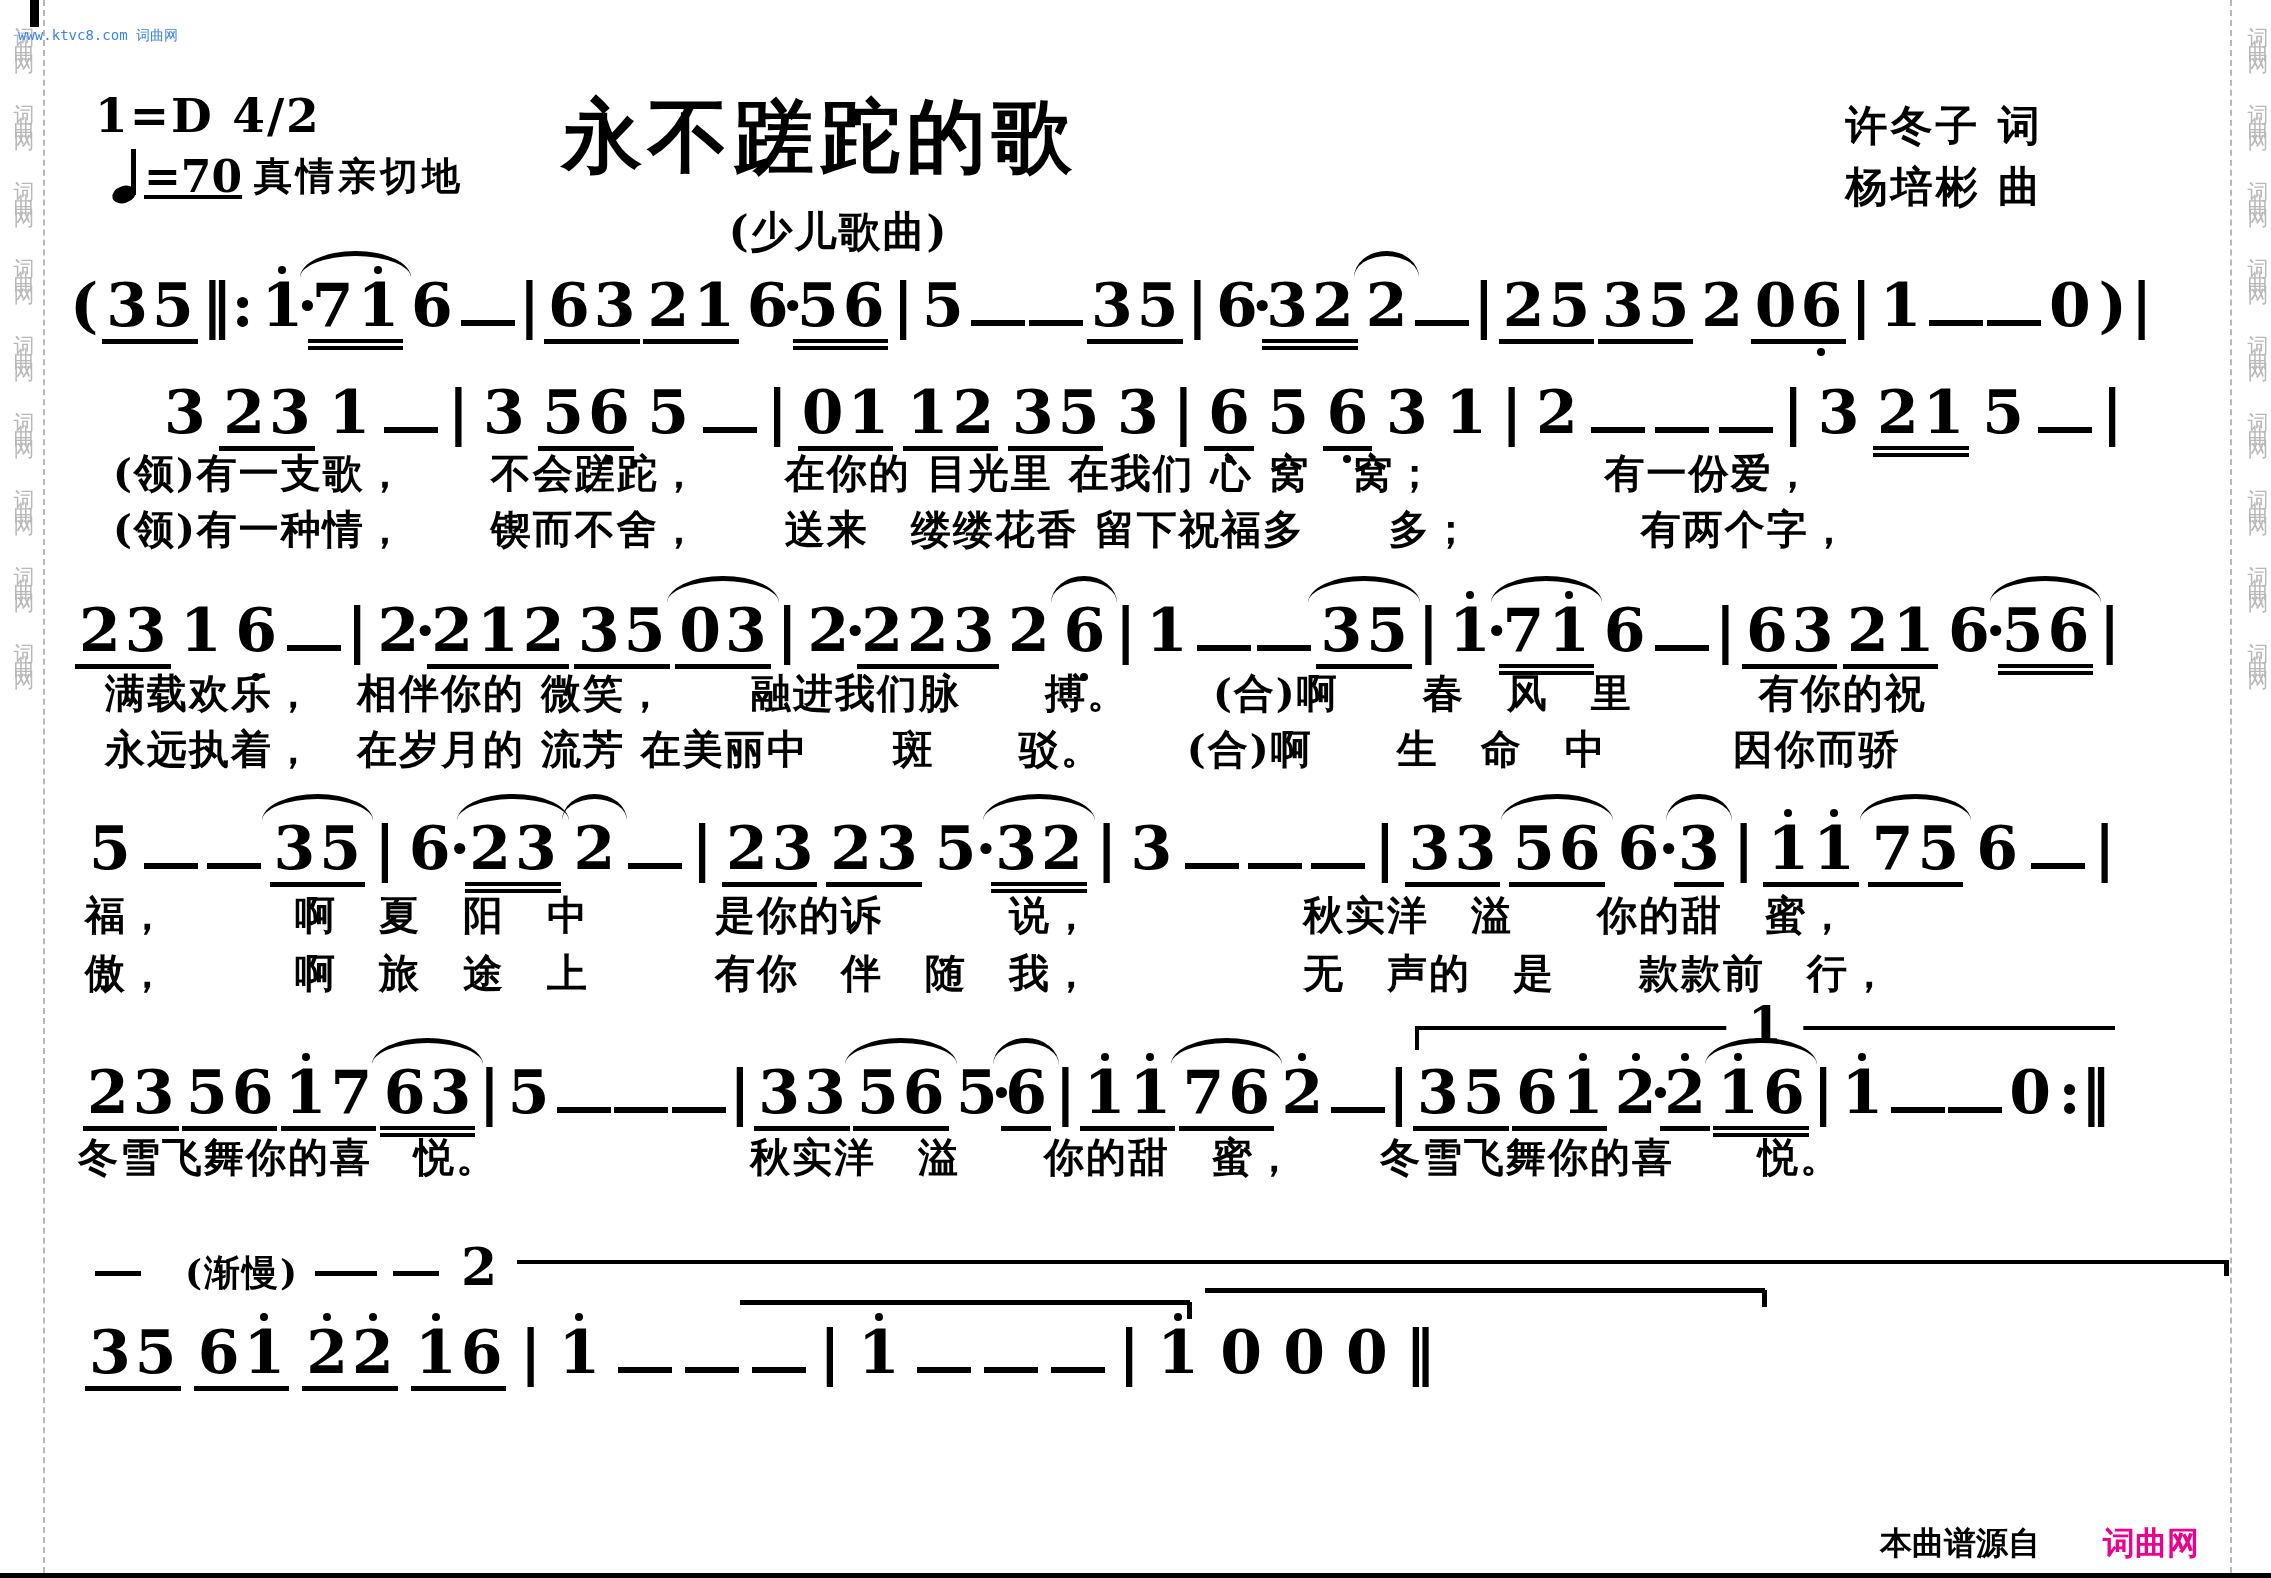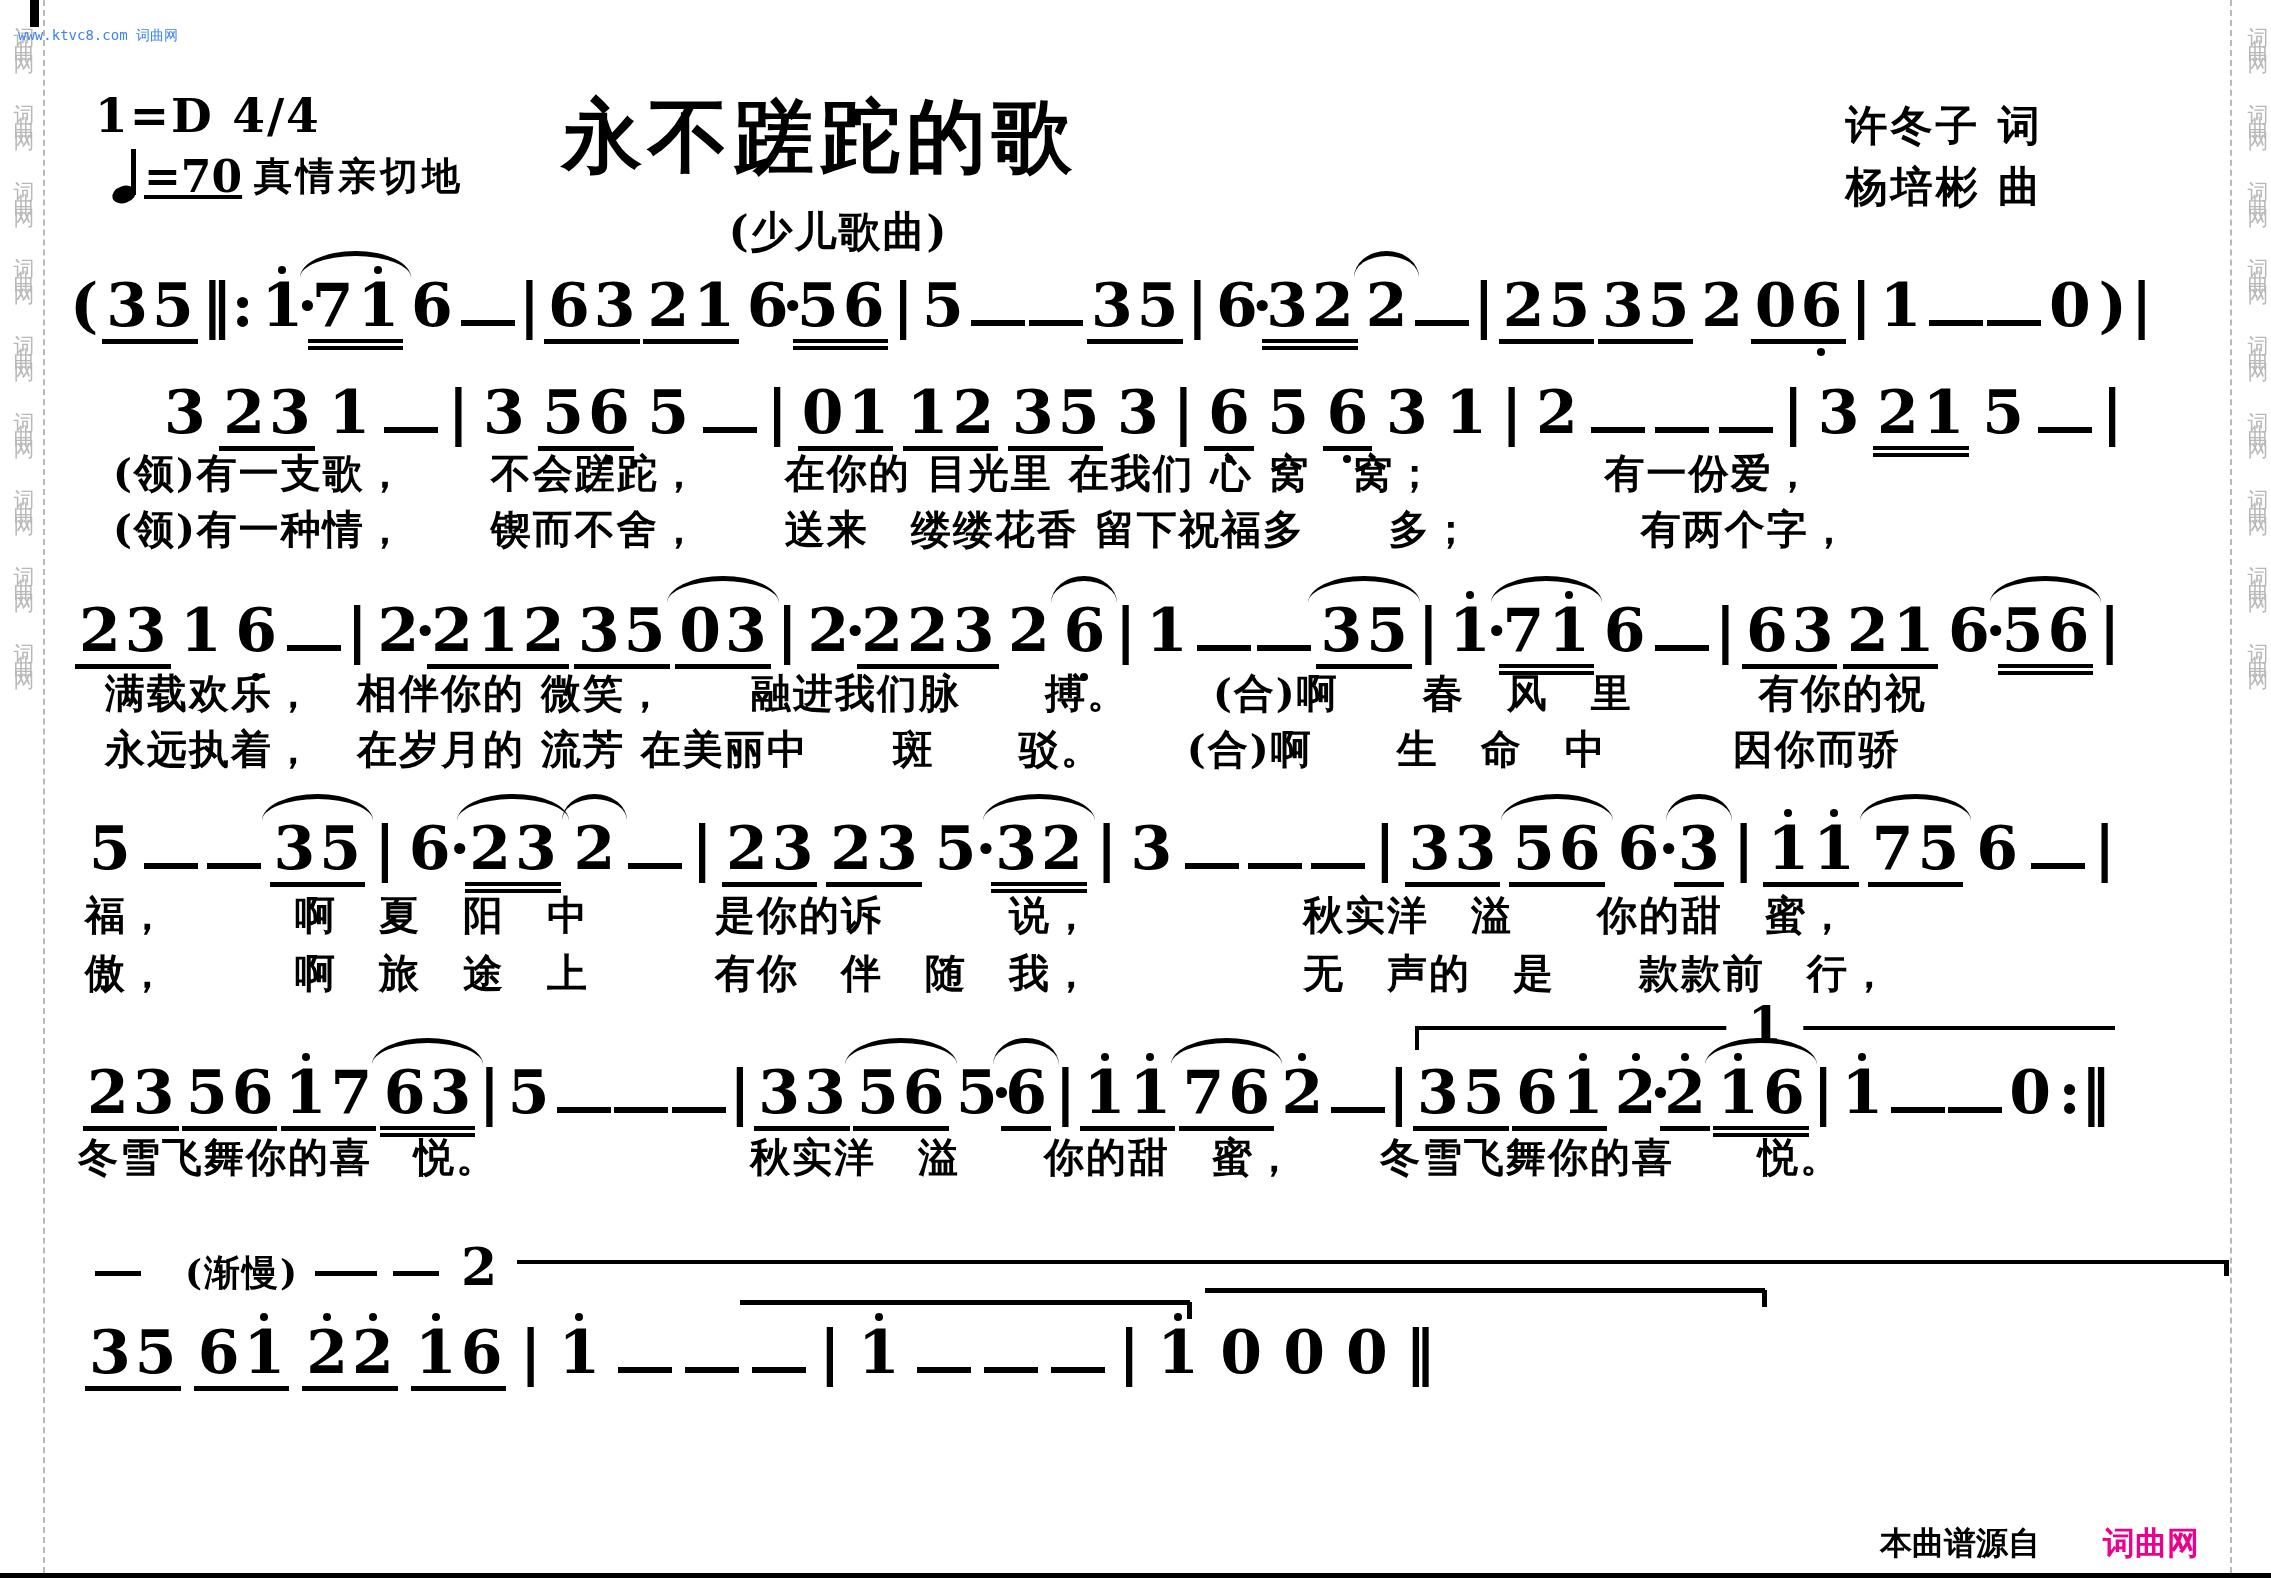--- a/index.html
+++ b/index.html
@@ -78,21 +78,21 @@
 
 <div class="page">
 
   <div class="corner-tick"></div>
   <div class="edge-dash left"></div>
   <div class="edge-dash right"></div>
   <div class="side-mark left">词曲网　词曲网　词曲网　词曲网　词曲网　词曲网　词曲网　词曲网　词曲网</div>
   <div class="side-mark right">词曲网　词曲网　词曲网　词曲网　词曲网　词曲网　词曲网　词曲网　词曲网</div>
   <div class="top-mark">www.ktvc8.com 词曲网</div>
 
-  <div class="key-sig">1=D 4/4</div>
+  <div class="key-sig">1=D 4/2</div>
   <div class="tempo-row">
     <span class="qnote">
         <i class="head"></i>
         <i class="stem"></i>
       </span>
     <span class="tempo-val">=70</span>
     <span class="tempo-expr">真情亲切地</span>
   </div>
   <div class="title-wrap">
     <div class="song-title">永不蹉跎的歌</div>

